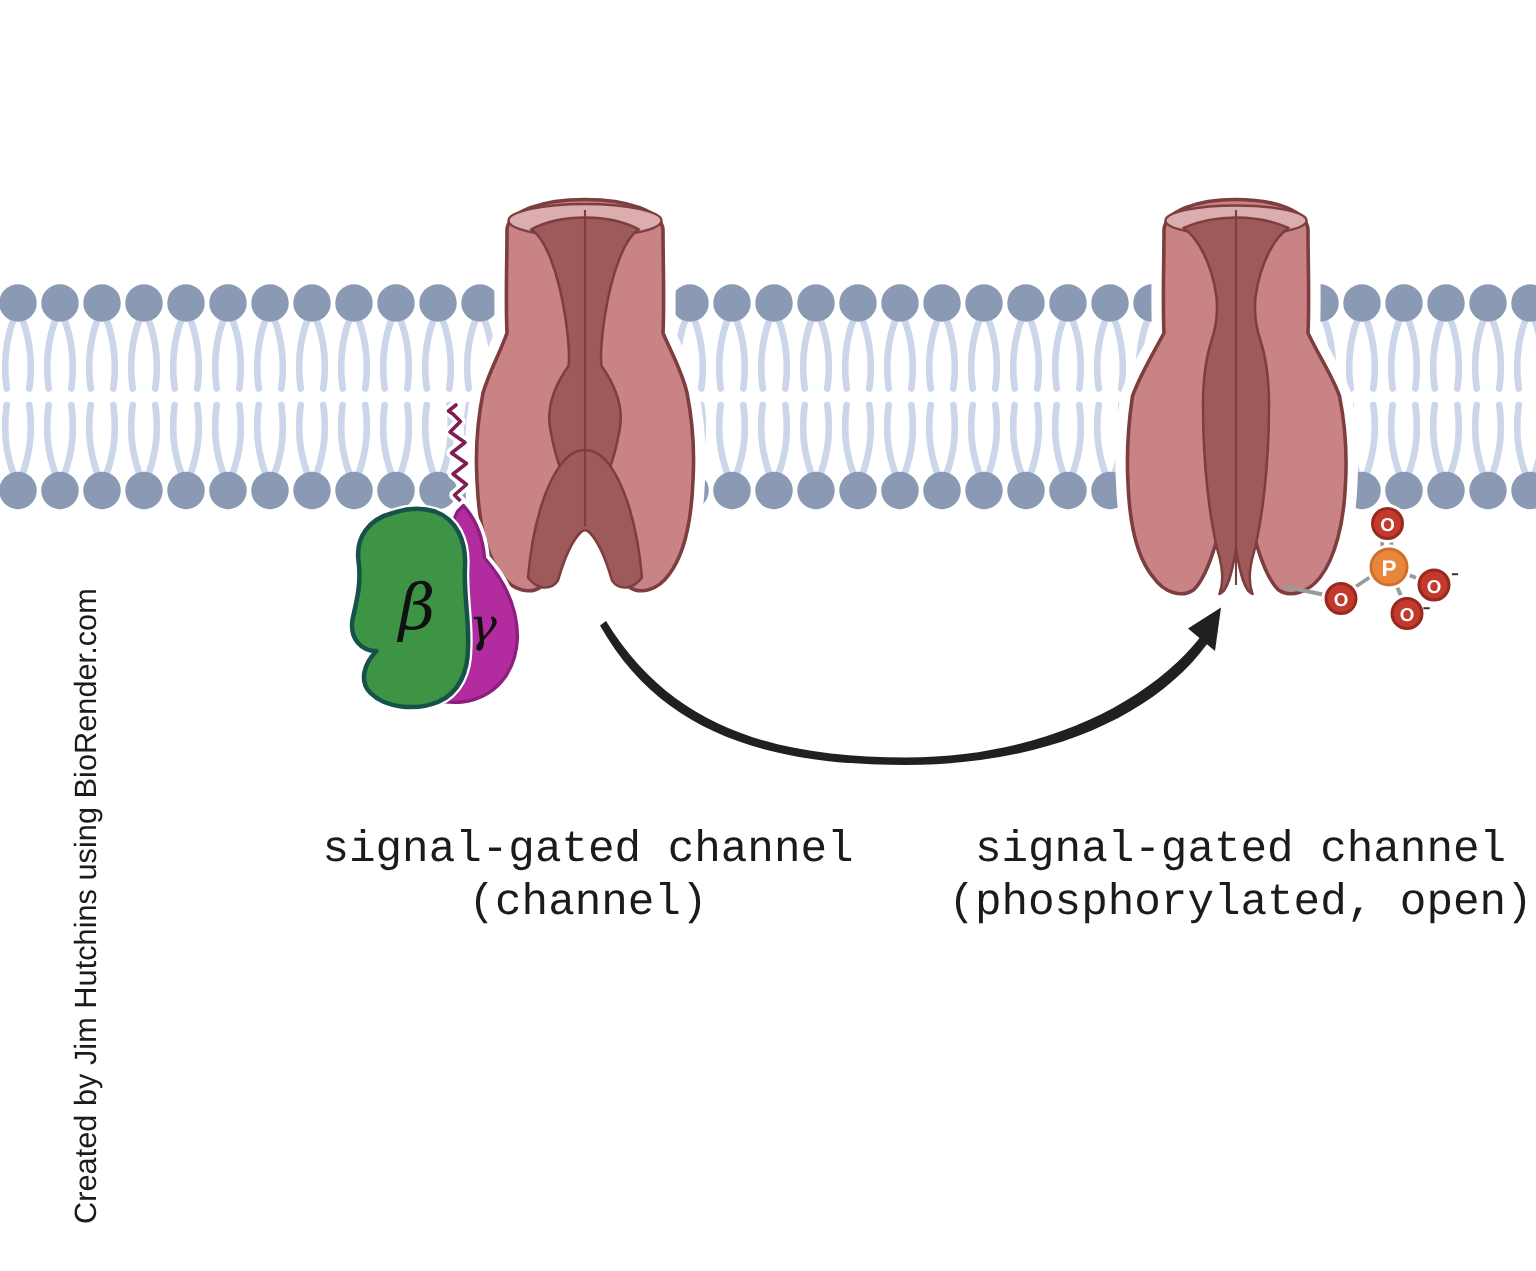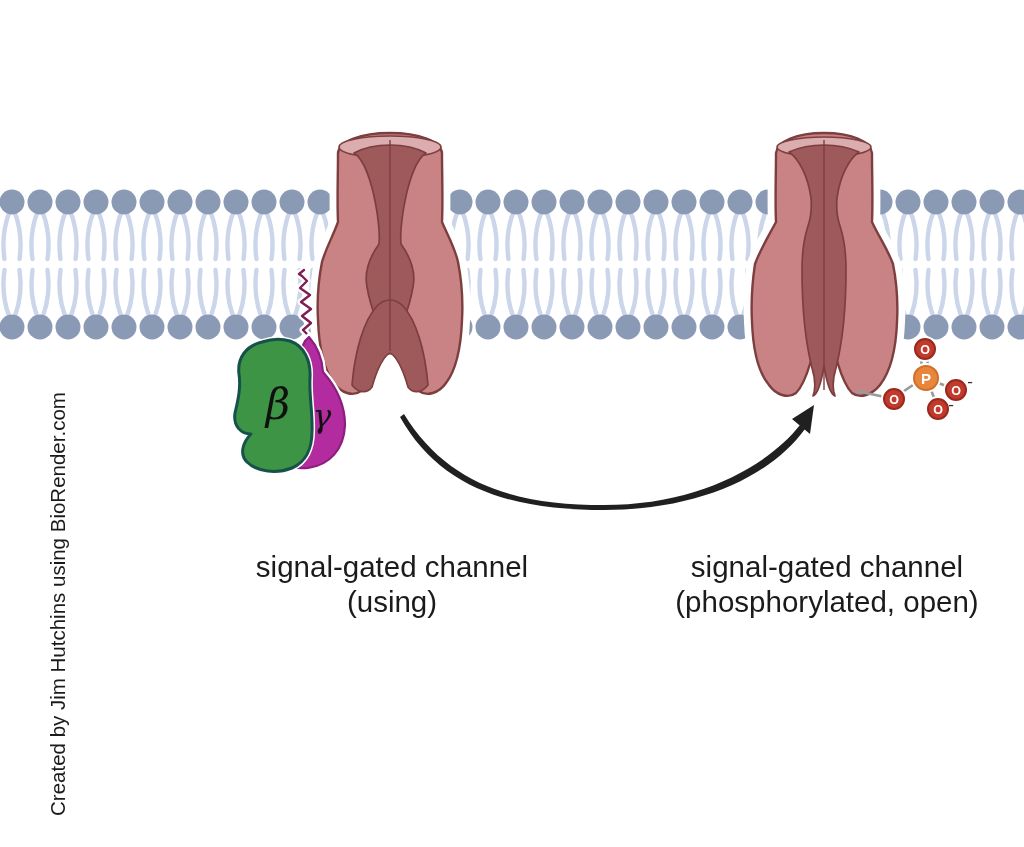--- a/index.html
+++ b/index.html
@@ -1,20 +1,20 @@
 <!DOCTYPE html>
 <html><head>
 <meta charset="utf-8">
 <style>
   html,body{margin:0;padding:0;background:#ffffff;}
   #stage{position:relative;width:1024px;height:847px;background:#fff;overflow:hidden;
          font-family:"Liberation Sans", sans-serif;}
   #stage svg{position:absolute;left:0;top:0;}
   .label{position:absolute;text-align:center;color:#1b1b1b;font-size:29.5px;line-height:35px;
-         font-family:Liberation Sans, sans-serif;}
+         font-family:Liberation Mono, monospace;}
   .attribution{position:absolute;left:46px;top:816px;transform:rotate(-90deg);
          transform-origin:0 0;white-space:nowrap;color:#1b1b1b;font-size:20.5px;
          font-family:"Liberation Sans", sans-serif;}
   .greek{font-family:"DejaVu Serif", serif;}
 </style>
 </head>
 <body>
 
 <div id="stage">
 
@@ -355,21 +355,21 @@
 
   <g>
     <path d="M 404,414 C 448,486 518,505 604,505 C 695,505 766,468 800,425
          L 805,429 C 770,477 698,510 604,510 C 514,510 441,490 400,417 Z" fill="#202020"></path>
     <polygon points="814,405 792,419 810,434" fill="#202020"></polygon>
   </g>
 </svg>
 
   <div class="label" style="left:212px;top:549px;width:360px;">
     <div>signal-gated channel</div>
-    <div>(using)</div>
+    <div>(channel)</div>
   </div>
   <div class="label" style="left:624px;top:549px;width:406px;">
     <div>signal-gated channel</div>
     <div>(phosphorylated, open)</div>
   </div>
   <div class="attribution">Created by Jim Hutchins using BioRender.com</div>
 
 </div>
 
 </body></html>

